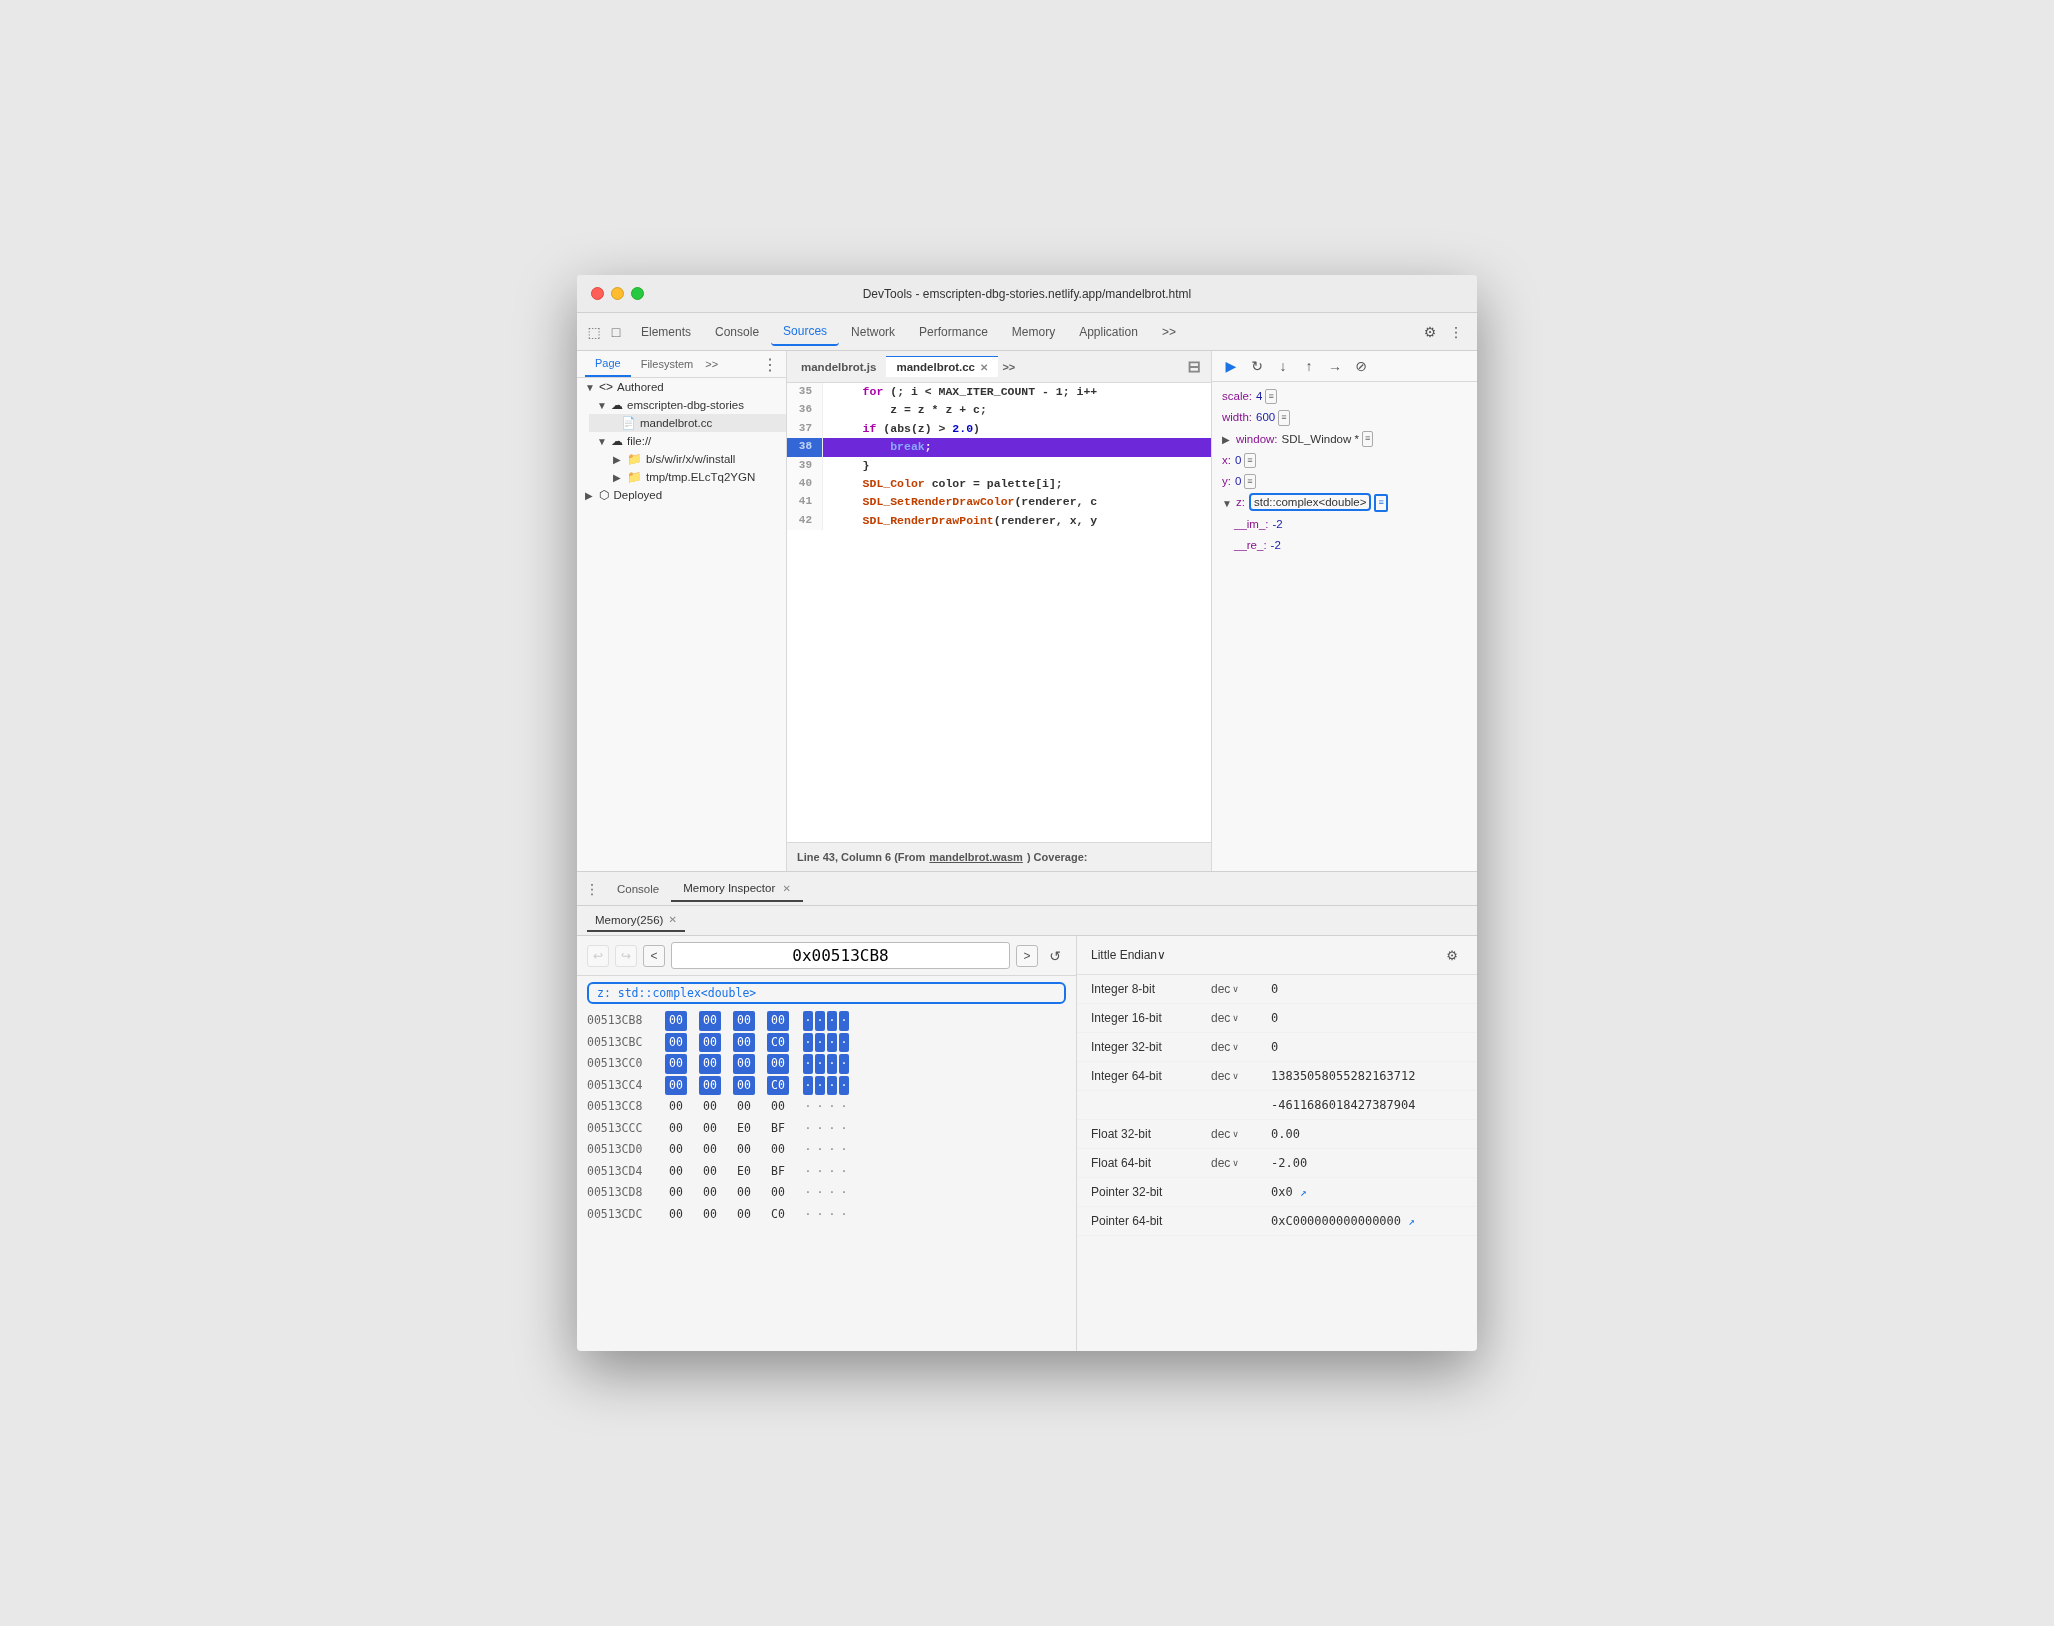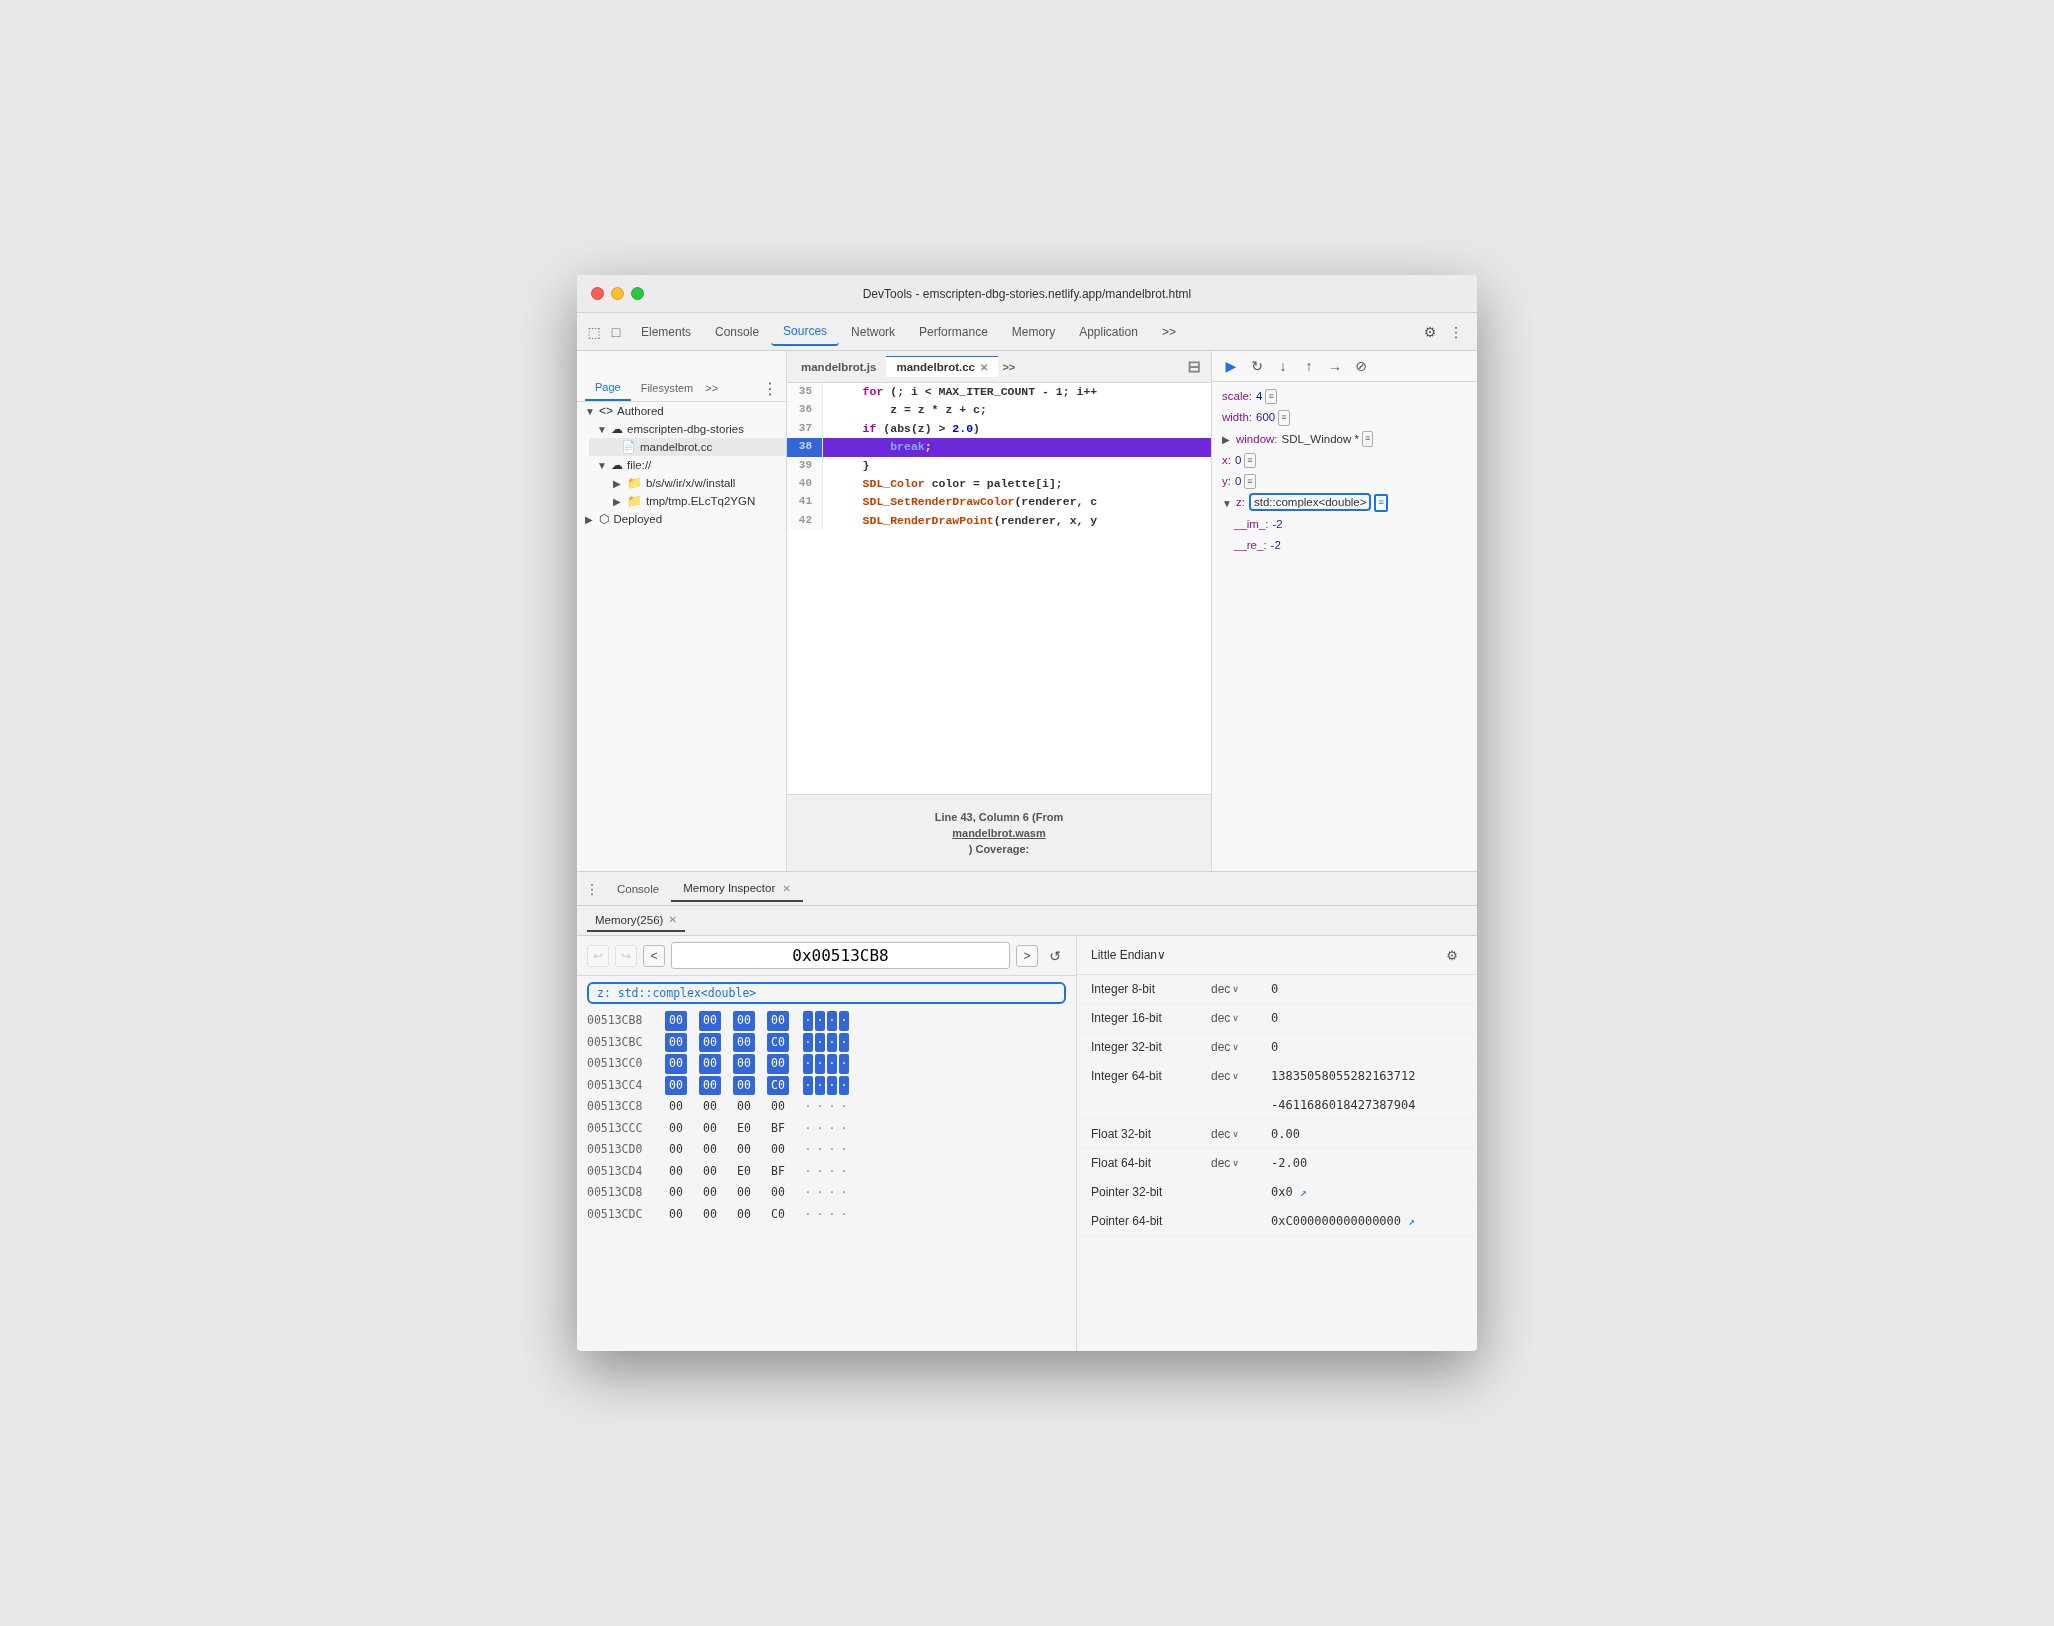--- a/index.html
+++ b/index.html
@@ -105,21 +105,20 @@
       background: #f8f8f8;
       border-right: 1px solid #d8d8d8;
       overflow-y: auto;
       flex-shrink: 0;
     }
     .panel-tabs {
       display: flex;
       align-items: center;
       border-bottom: 1px solid #d8d8d8;
       padding: 0 8px;
-      margin-top: 24px;
     }
     .panel-tab {
       padding: 6px 10px;
       font-size: 11px;
       color: #666;
       cursor: pointer;
     }
     .panel-tab.active {
       color: #1a73e8;
       border-bottom: 2px solid #1a73e8;
@@ -240,27 +239,26 @@
       padding-left: 12px;
       color: #333;
       white-space: pre;
     }
     .kw-purple { color: #aa00aa; }
     .kw-blue { color: #0000cc; }
     .kw-orange { color: #c04000; }
     .code-status-bar {
       background: #f0f0f0;
       border-top: 1px solid #d8d8d8;
-      padding: 16px 10px;
+      padding: 8px 10px;
       font-size: 11px;
       color: #555;
       display: flex;
       align-items: center;
       gap: 4px;
-      flex-direction: column;
     }
     .underline { text-decoration: underline; cursor: pointer; }
     
     .right-panel {
       width: 265px;
       background: #f8f8f8;
       overflow-y: auto;
       flex-shrink: 0;
     }
     .debug-controls {

